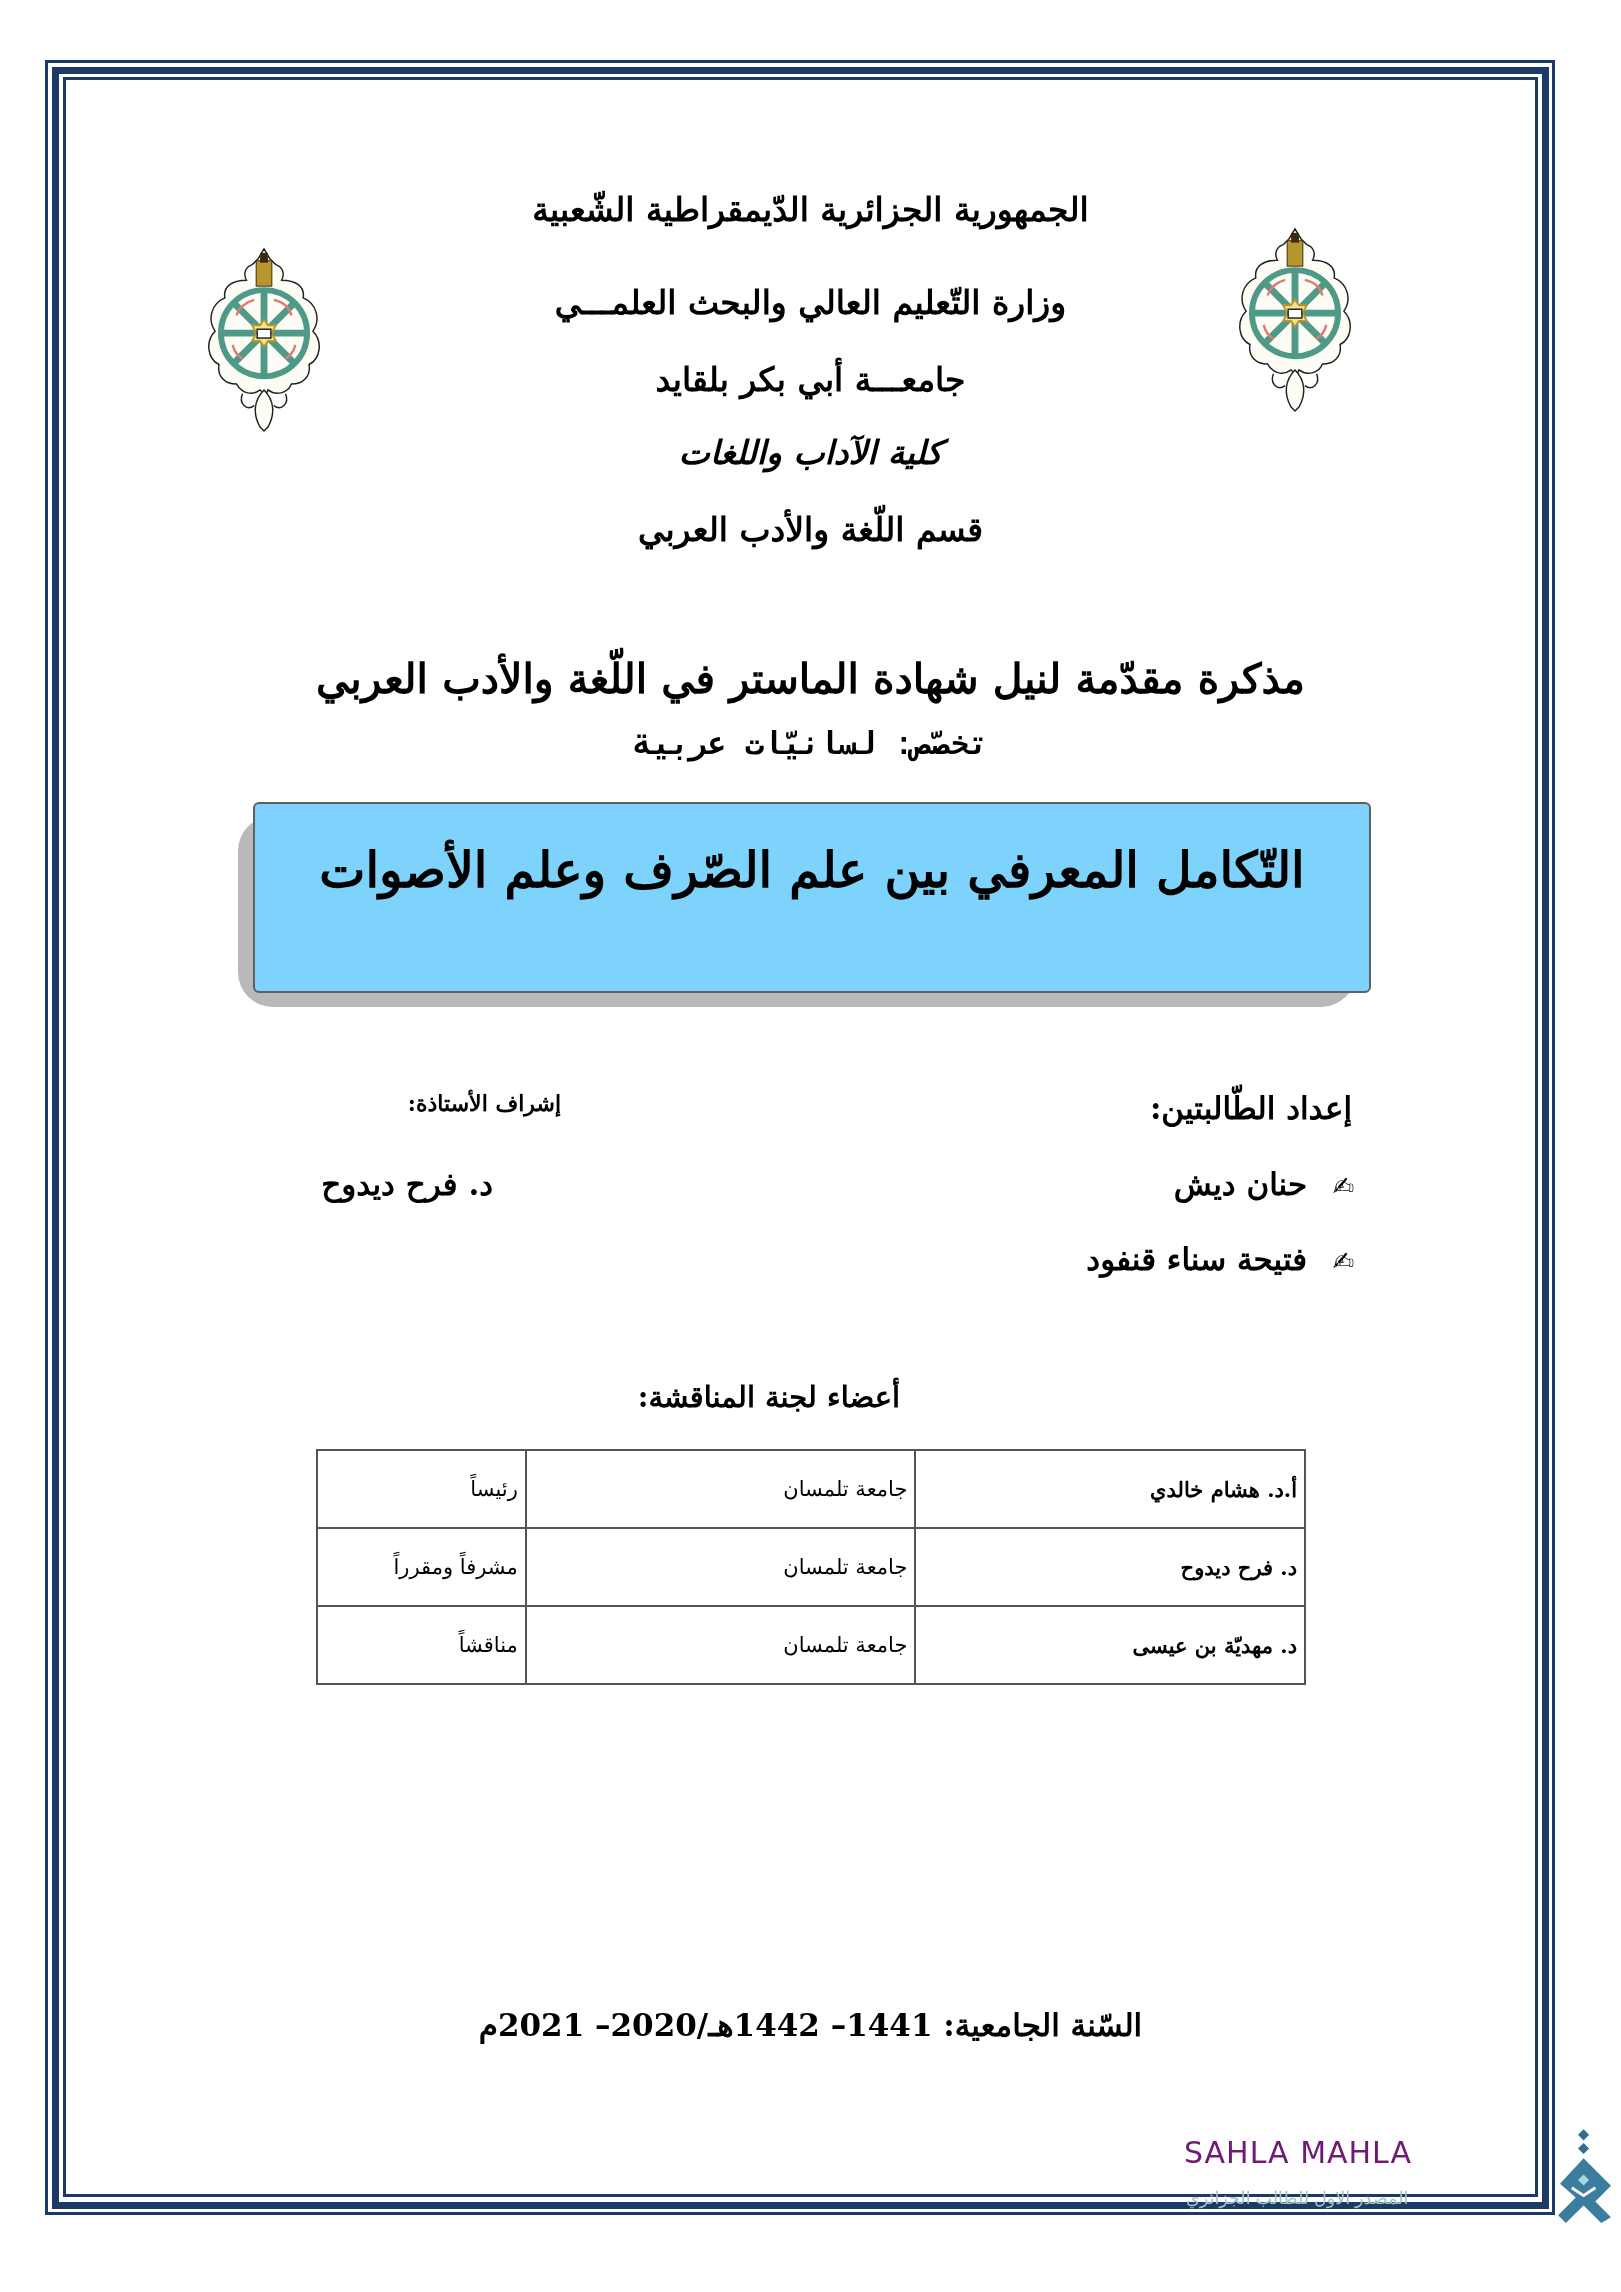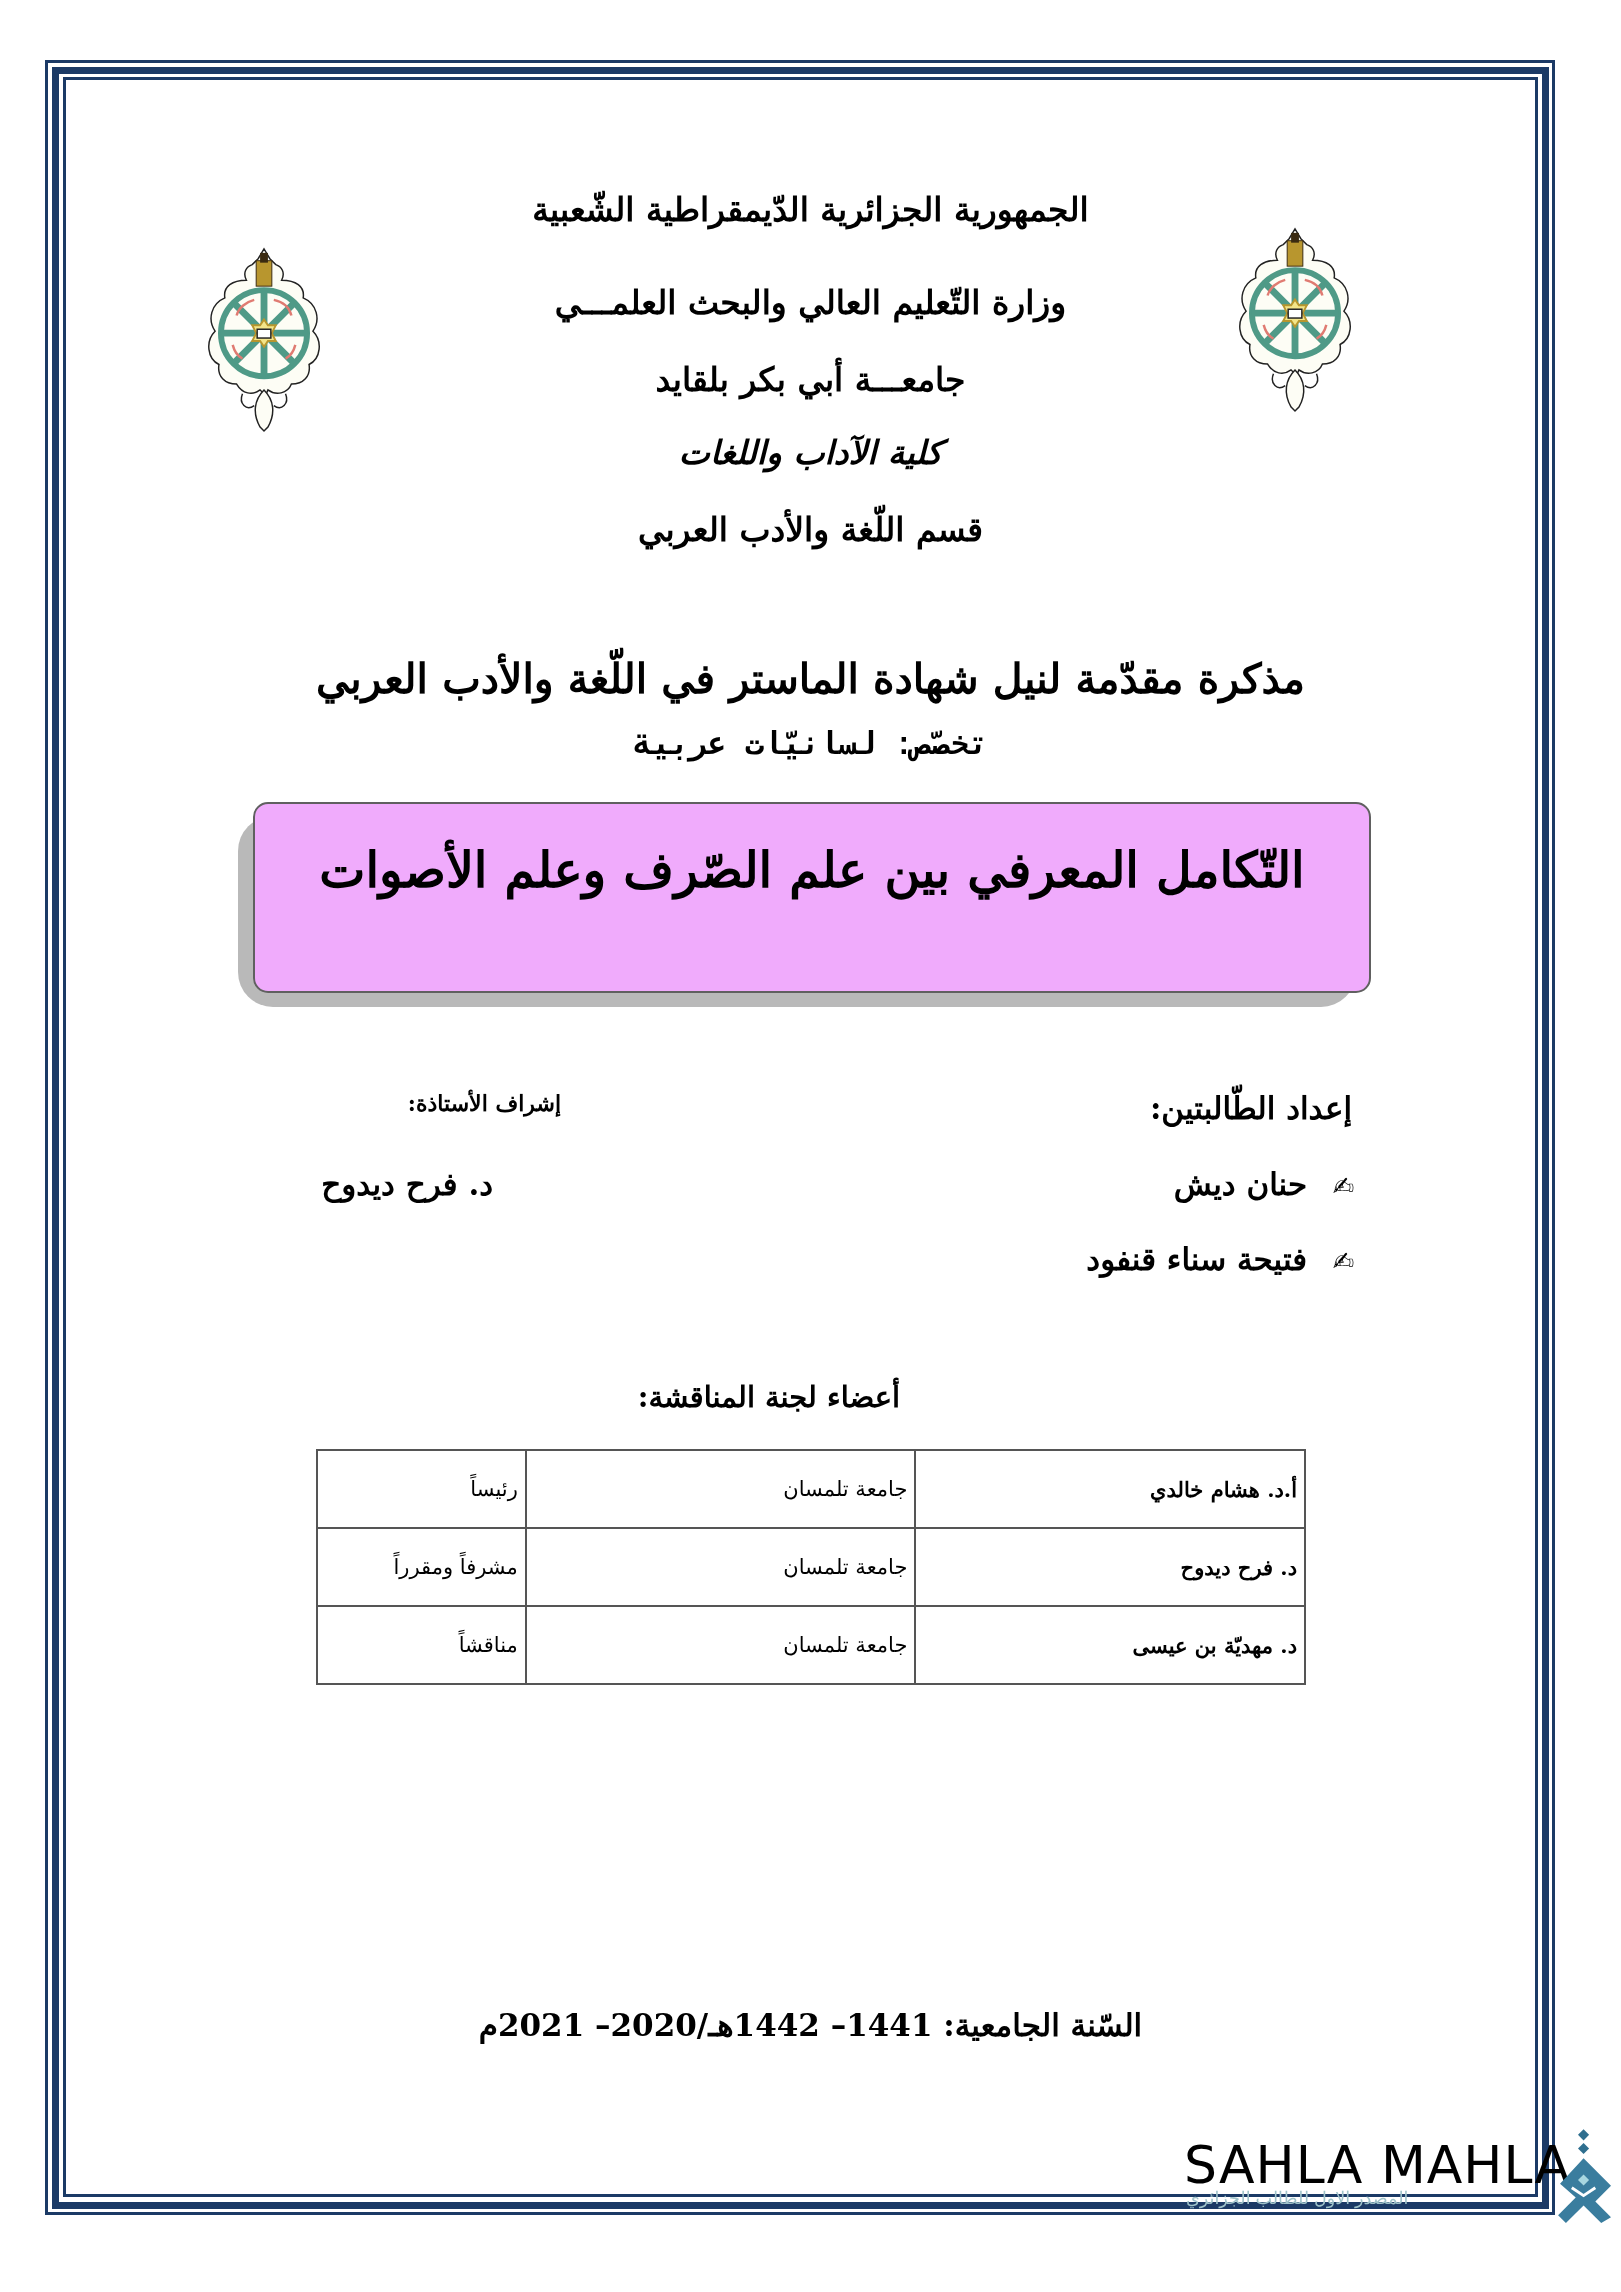--- a/index.html
+++ b/index.html
@@ -6,21 +6,21 @@
   body { width:1621px; height:2293px; position:relative; overflow:hidden;
          font-family:"DejaVu Serif", "Liberation Serif", serif; color:#000; }
   .frame { position:absolute; box-sizing:border-box; }
   .f1 { left:45px; top:60px; width:1510px; height:2155px; border:3.9px solid #1b3a66; }
   .f2 { left:52px; top:67px; width:1497px; height:2142px; border:7.8px solid #1b3a66; }
   .f3 { left:63px; top:77px; width:1475px; height:2120px; border:3.9px solid #1b3a66; }
   .line { position:absolute; left:0; width:1621px; text-align:center; direction:rtl; font-weight:bold; white-space:nowrap; }
   .hdr { font-size:33px; }
   .logo { position:absolute; width:123px; height:186px; }
   .title-shadow { position:absolute; left:238px; top:816px; width:1118px; height:191px; background:#b9b9b9; border-radius:35px; }
-  .title-box { position:absolute; left:253px; top:802px; width:1118px; height:191px; background:#f0abfc; border:2.9px solid #606060; border-radius:15px; box-sizing:border-box; }
+  .title-box { position:absolute; left:253px; top:802px; width:1118px; height:191px; background:#7dd3fc; border:2.9px solid #606060; border-radius:6px; box-sizing:border-box; }
   .title-text { position:absolute; left:0; right:0; top:37px; text-align:center; direction:rtl; font-size:49px; font-weight:bold; white-space:nowrap; }
   .rtl { direction:rtl; font-weight:bold; white-space:nowrap; position:absolute; }
   .pen { font-family:"DejaVu Sans", sans-serif; font-size:25.5px; font-weight:normal; margin-left:25.5px; }
   table.committee { position:absolute; left:316px; top:1449px; width:990px; border-collapse:collapse; direction:rtl; }
   table.committee td { border:2.9px solid #555; height:76px; font-size:21px; padding:0 7px; white-space:nowrap; }
   td.c-name { width:361px; text-align:right; font-weight:bold; }
   td.c-univ { width:361px; text-align:right; }
   td.c-role { width:186px; text-align:right; }
   .wm { position:absolute; }
 </style>
@@ -119,21 +119,21 @@
   <tr>
     <td class="c-name">د. مهديّة بن عيسى</td>
     <td class="c-univ">جامعة تلمسان</td>
     <td class="c-role">مناقشاً</td>
   </tr>
 </tbody>
   </table>
 
 <div class="line" style="top:2007px; font-size:31px;">السّنة الجامعية: 1441– 1442هـ/2020– 2021م</div>
 
-<div class="wm" style="left:1184px; top:2135px; font-family:'DejaVu Sans', sans-serif; font-size:52px; color:#000000; letter-spacing:1px; white-space:nowrap;">SAHLA MAHLA</div>
+<div class="wm" style="left:1184px; top:2135px; font-family:'DejaVu Sans', sans-serif; font-size:30px; color:#701a75; letter-spacing:1px; white-space:nowrap;">SAHLA MAHLA</div>
 <div class="wm" style="left:1186px; top:2188px; width:372px; direction:rtl; text-align:left; font-family:Liberation Sans, sans-serif; font-size:17.6px; color:#9fc3ca; white-space:nowrap;">المصدر الاول للطالب الجزائري</div>
 <svg class="wm" style="left:1554px; top:2127px;" width="65" height="98" viewBox="0 0 66 100">
   <rect x="26" y="4" width="8" height="8" fill="#2f6f8f" transform="rotate(45 30 8)"></rect>
   <rect x="26" y="18" width="8" height="8" fill="#2f6f8f" transform="rotate(45 30 22)"></rect>
   <path d="M30 32 L58 60 L42 76 L58 92 L48 98 L30 80 L12 98 L4 90 L22 72 L6 58 Z" fill="#3a7d9e"></path>
   <rect x="26" y="50" width="8" height="8" fill="#a8d7e0" transform="rotate(45 30 54)"></rect>
   <path d="M18 62 L30 70 L42 62" stroke="#fff" stroke-width="3" fill="none"></path>
 </svg>
 
 

